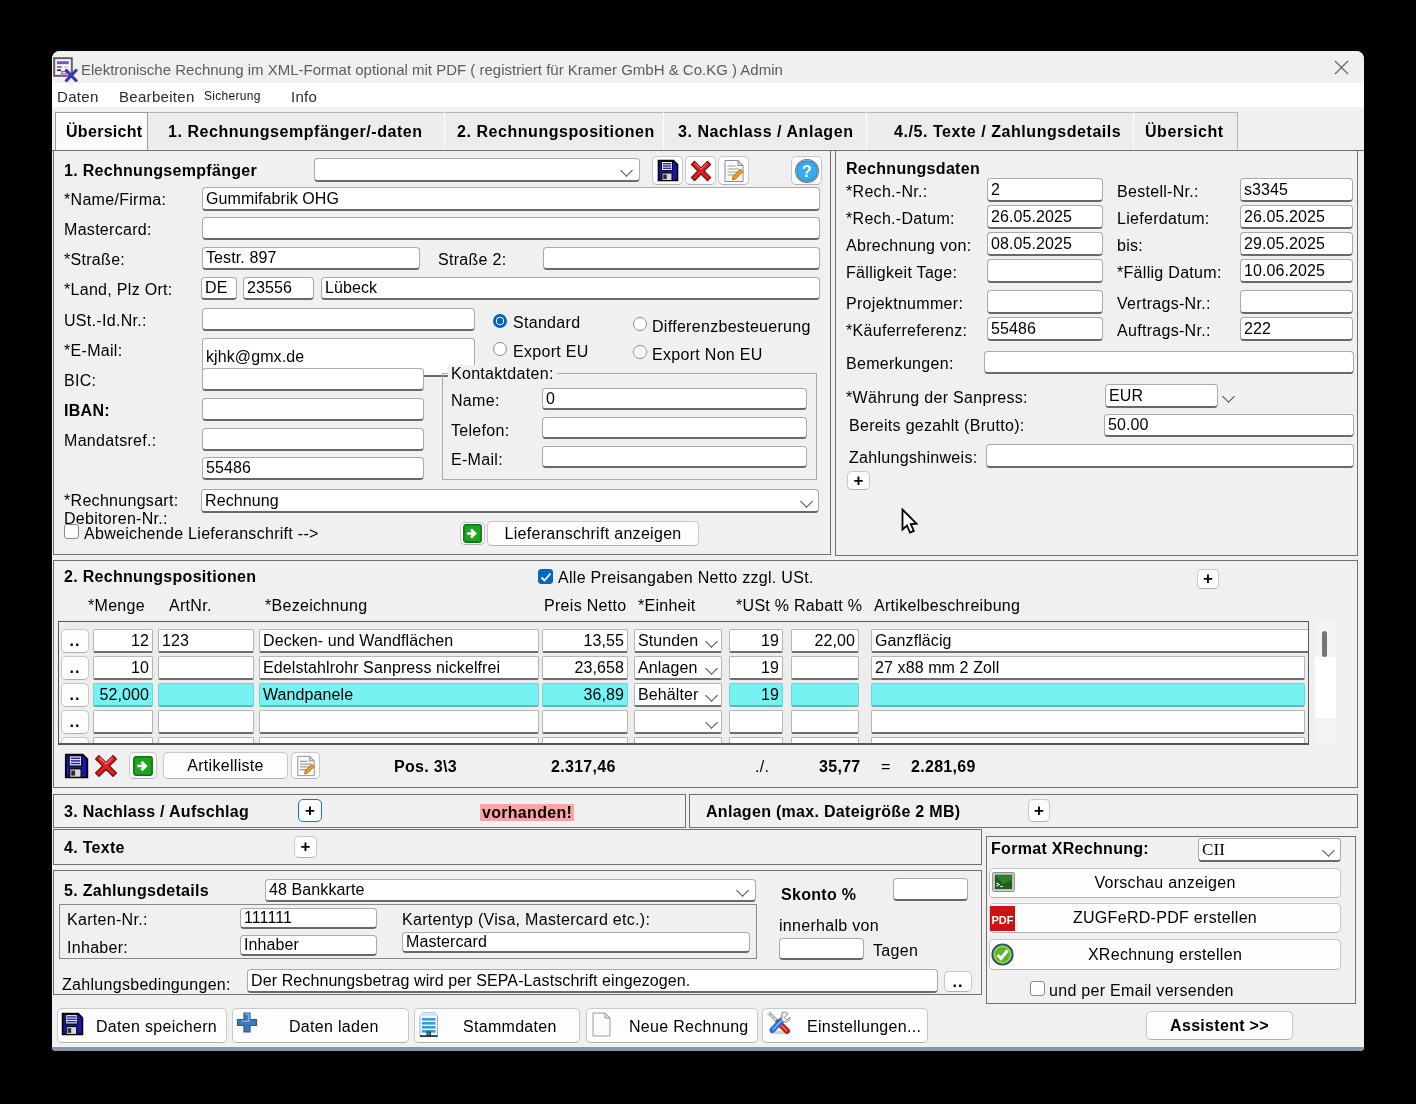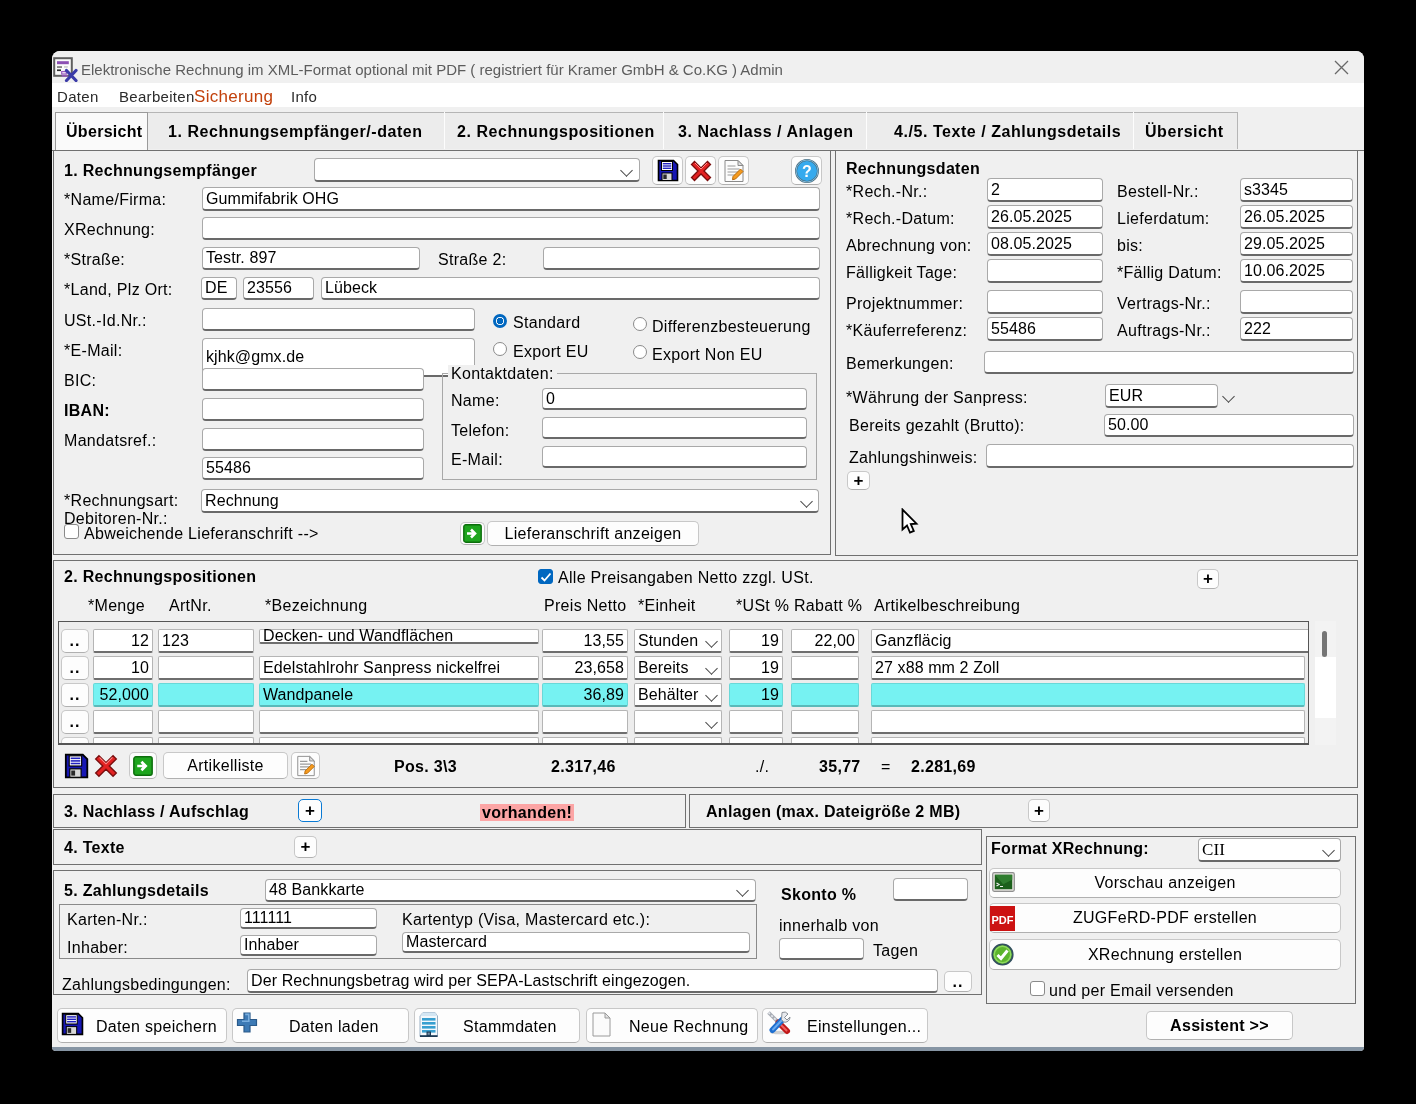--- a/index.html
+++ b/index.html
@@ -43,21 +43,21 @@
     <path d="M13.5 13.5 L23 23.5 M23 13.5 L13.5 23.5" stroke="#3b3ba8" stroke-width="3.2" stroke-linecap="round"></path>
   </svg>
   <div class="lbl" style="left:29px;top:10px;color:#5c5c5c;font-size:15px;letter-spacing:0;">Elektronische Rechnung im XML-Format optional mit PDF ( registriert für Kramer GmbH &amp; Co.KG ) Admin</div>
   <svg style="position:absolute;left:1282px;top:9px;" width="15" height="15" viewBox="0 0 15 15">
     <path d="M1 1 L14 14 M14 1 L1 14" stroke="#696969" stroke-width="1.3"></path>
   </svg>
 
   <div style="position:absolute;left:0;top:32px;width:1312px;height:24px;background:#ffffff;"></div>
   <div class="lbl" style="left:5px;top:37px;color:#2b2b2b;font-size:15px;">Daten</div>
   <div class="lbl" style="left:67px;top:37px;color:#2b2b2b;font-size:15px;">Bearbeiten</div>
-  <div class="lbl" style="left:142px;top:37px;color:#c2410c;font-size:17px;">Sicherung</div>
+  <div class="lbl" style="left:152px;top:37px;color:#0f172a;font-size:12px;">Sicherung</div>
   <div class="lbl" style="left:239px;top:37px;color:#2b2b2b;font-size:15px;">Info</div>
 
   <div id="tabs"></div>
   <div style="position:absolute;left:3px;top:61px;width:93px;height:38px;background:#fafafa;border:1px solid #9a9a9a;border-bottom:none;box-sizing:border-box;"></div>
   <div class="lbl b" style="left:14px;top:72px;letter-spacing:0.3px;">Übersicht</div>
   <div style="position:absolute;left:96px;top:61px;width:1090px;height:37px;background:#ececec;border-top:1px solid #b5b5b5;border-right:1px solid #b5b5b5;box-sizing:border-box;"></div>
   <div class="lbl b" style="left:116px;top:72px;letter-spacing:0.55px;">1. Rechnungsempfänger/-daten</div>
   <div style="position:absolute;left:392px;top:61px;width:1px;height:37px;background:#fdfdfd;"></div>
   <div class="lbl b" style="left:405px;top:72px;letter-spacing:0.55px;">2. Rechnungspositionen</div>
   <div style="position:absolute;left:611px;top:61px;width:1px;height:37px;background:#fdfdfd;"></div>
@@ -100,21 +100,21 @@
     </div>
   <div class="btn" style="left:739px;top:105px;width:31px;height:29px;">
       <svg width="26" height="26" viewBox="0 0 26 26">
         <circle cx="13" cy="13" r="11" fill="#35aaee" stroke="#4a6878" stroke-width="2"></circle>
         <circle cx="13" cy="13" r="11" fill="none" stroke="#8ad0f8" stroke-width="0.8"></circle>
         <text x="13" y="19" font-family="Liberation Sans" font-size="16" font-weight="bold" fill="#fff" text-anchor="middle">?</text>
       </svg>
     </div>
   <div class="lbl" style="left:12px;top:140px;">*Name/Firma:</div>
   <div class="inp" style="left:150px;top:136px;width:618px;height:24px;">Gummifabrik OHG</div>
-  <div class="lbl" style="left:12px;top:170px;">XRechnung:</div>
+  <div class="lbl" style="left:12px;top:170px;">Mastercard:</div>
   <div class="inp" style="left:150px;top:166px;width:618px;height:23px;"></div>
   <div class="lbl" style="left:12px;top:200px;">*Straße:</div>
   <div class="inp" style="left:150px;top:196px;width:218px;height:23px;">Testr. 897</div>
   <div class="lbl" style="left:386px;top:200px;">Straße 2:</div>
   <div class="inp" style="left:491px;top:196px;width:277px;height:23px;"></div>
   <div class="lbl" style="left:12px;top:230px;">*Land, Plz Ort:</div>
   <div class="inp" style="left:149px;top:226px;width:36px;height:23px;">DE</div>
   <div class="inp" style="left:191px;top:226px;width:71px;height:23px;">23556</div>
   <div class="inp" style="left:269px;top:226px;width:499px;height:23px;">Lübeck</div>
   <div class="lbl" style="left:12px;top:261px;">USt.-Id.Nr.:</div>
@@ -216,34 +216,34 @@
   <div class="lbl" style="left:586px;top:546px;">*Einheit</div>
   <div class="lbl" style="left:684px;top:546px;">*USt %</div>
   <div class="lbl" style="left:742px;top:546px;">Rabatt %</div>
   <div class="lbl" style="left:822px;top:546px;">Artikelbeschreibung</div>
 
   <div style="position:absolute;left:6px;top:570px;width:1251px;height:124px;border:1px solid #555;border-bottom:2px solid #555;box-sizing:border-box;background:#ededed;overflow:hidden;">
 
     <div class="btn" style="left:2px;top:7px;width:28px;height:24px;font-weight:bold;letter-spacing:1px;line-height:10px;">..</div>
     <div class="inp cell r" style="left:34px;top:7px;width:60px;height:24px;">12</div>
     <div class="inp cell" style="left:99px;top:7px;width:96px;height:24px;">123</div>
-    <div class="inp cell" style="left:200px;top:7px;width:280px;height:15px;">Decken- und Wandflächen</div>
+    <div class="inp cell" style="left:200px;top:7px;width:280px;height:24px;">Decken- und Wandflächen</div>
     <div class="inp cell r" style="left:483px;top:7px;width:86px;height:24px;">13,55</div>
     <div class="inp cell" style="left:575px;top:7px;width:88px;height:24px;">Stunden</div>
       <div class="chv" style="left:648px;top:15px;"></div>
     <div class="inp cell r" style="left:670px;top:7px;width:54px;height:24px;">19</div>
     <div class="inp cell r" style="left:732px;top:7px;width:68px;height:24px;">22,00</div>
     <div class="inp cell" style="left:812px;top:7px;width:502px;height:24px;">Ganzfläcig</div>
 
     <div class="btn" style="left:2px;top:34px;width:28px;height:24px;font-weight:bold;letter-spacing:1px;line-height:10px;">..</div>
     <div class="inp cell r" style="left:34px;top:34px;width:60px;height:24px;">10</div>
     <div class="inp cell" style="left:99px;top:34px;width:96px;height:24px;"></div>
     <div class="inp cell" style="left:200px;top:34px;width:280px;height:24px;">Edelstahlrohr Sanpress nickelfrei</div>
     <div class="inp cell r" style="left:483px;top:34px;width:86px;height:24px;">23,658</div>
-    <div class="inp cell" style="left:575px;top:34px;width:88px;height:24px;overflow:hidden;">Bereits</div>
+    <div class="inp cell" style="left:575px;top:34px;width:88px;height:24px;overflow:hidden;">Anlagen</div>
       <div class="chv" style="left:648px;top:42px;"></div>
     <div class="inp cell r" style="left:670px;top:34px;width:54px;height:24px;">19</div>
     <div class="inp cell r" style="left:732px;top:34px;width:68px;height:24px;"></div>
     <div class="inp cell" style="left:812px;top:34px;width:434px;height:24px;">27 x88 mm 2 Zoll</div>
 
     <div class="btn" style="left:2px;top:61px;width:28px;height:24px;font-weight:bold;letter-spacing:1px;line-height:10px;">..</div>
     <div class="inp cell cy r" style="left:34px;top:61px;width:60px;height:24px;">52,000</div>
     <div class="inp cell cy" style="left:99px;top:61px;width:96px;height:24px;"></div>
     <div class="inp cell cy" style="left:200px;top:61px;width:280px;height:24px;">Wandpanele</div>
     <div class="inp cell cy r" style="left:483px;top:61px;width:86px;height:24px;">36,89</div>

